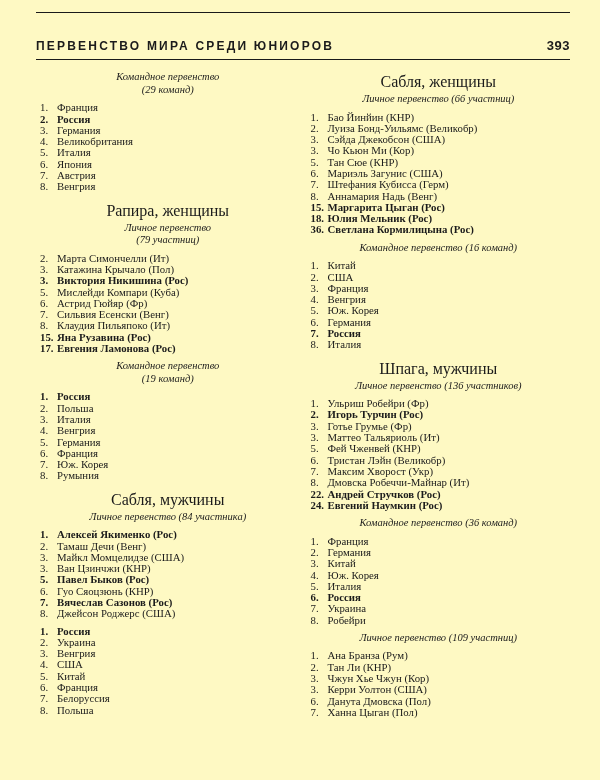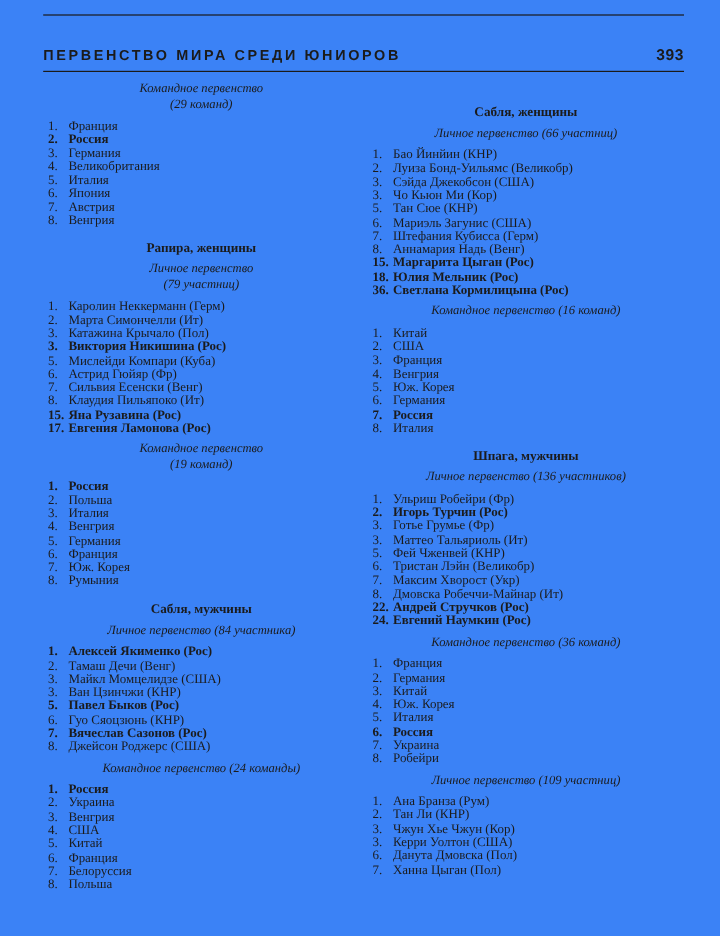--- a/index.html
+++ b/index.html
@@ -1,21 +1,21 @@
 <!DOCTYPE html>
 <html><head>
 <meta charset="utf-8">
 <style>
   html, body { margin: 0; padding: 0; background: #e8e8e8; }
   .page {
     position: relative;
     width: 600px;
     height: 780px;
     margin: 0 auto;
-    background: #3b82f6;
+    background: #fef9c3;
     box-sizing: border-box;
     padding: 12px 30px 0 36px;
     font-family: "Liberation Serif", "DejaVu Serif", serif;
     color: #1b1b1b;
     overflow: hidden;
   }
   .top-rule { border-top: 1px solid #1a1a1a; }
   .page-header {
     display: flex;
     justify-content: space-between;
@@ -33,22 +33,22 @@
     font-weight: bold;
     font-size: 13px;
     letter-spacing: 0.5px;
     margin-top: 12px;
   }
   .header-rule { border-top: 1px solid #1a1a1a; margin-bottom: 4px; }
   .columns { display: flex; gap: 7px; align-items: center; }
   .column { flex: 1 1 0; min-width: 0; }
   .event-heading {
     text-align: center;
-    font-weight: bold;
-    font-size: 11px;
+    font-weight: normal;
+    font-size: 16px;
     margin: 11px 0 2px 0;
     line-height: 13px;
   }
   .stage-subheading {
     text-align: center;
     font-style: italic;
     font-size: 10.5px;
     line-height: 12.5px;
     margin: 5px 0 6px 0;
   }
@@ -88,21 +88,20 @@
           <li class="result-item"><span class="result-num">6.</span><span class="result-text">Япония</span></li>
           <li class="result-item"><span class="result-num">7.</span><span class="result-text">Австрия</span></li>
           <li class="result-item"><span class="result-num">8.</span><span class="result-text">Венгрия</span></li>
         </ol>
         <div class="event-heading">Рапира, женщины</div>
         <div class="stage-subheading">
           <div class="subheading-line">Личное первенство</div>
           <div class="subheading-line">(79 участниц)</div>
         </div>
         <ol class="result-list">
-          <li class="result-item"><span class="result-num">1.</span><span class="result-text">Каролин Неккерманн (Герм)</span></li>
           <li class="result-item"><span class="result-num">2.</span><span class="result-text">Марта Симончелли (Ит)</span></li>
           <li class="result-item"><span class="result-num">3.</span><span class="result-text">Катажина Крычало (Пол)</span></li>
           <li class="result-item bold"><span class="result-num">3.</span><span class="result-text">Виктория Никишина (Рос)</span></li>
           <li class="result-item"><span class="result-num">5.</span><span class="result-text">Мислейди Компари (Куба)</span></li>
           <li class="result-item"><span class="result-num">6.</span><span class="result-text">Астрид Гюйяр (Фр)</span></li>
           <li class="result-item"><span class="result-num">7.</span><span class="result-text">Сильвия Есенски (Венг)</span></li>
           <li class="result-item"><span class="result-num">8.</span><span class="result-text">Клаудия Пильяпоко (Ит)</span></li>
           <li class="result-item bold"><span class="result-num">15.</span><span class="result-text">Яна Рузавина (Рос)</span></li>
           <li class="result-item bold"><span class="result-num">17.</span><span class="result-text">Евгения Ламонова (Рос)</span></li>
         </ol>
@@ -127,23 +126,20 @@
         <ol class="result-list">
           <li class="result-item bold"><span class="result-num">1.</span><span class="result-text">Алексей Якименко (Рос)</span></li>
           <li class="result-item"><span class="result-num">2.</span><span class="result-text">Тамаш Дечи (Венг)</span></li>
           <li class="result-item"><span class="result-num">3.</span><span class="result-text">Майкл Момцелидзе (США)</span></li>
           <li class="result-item"><span class="result-num">3.</span><span class="result-text">Ван Цзинчжи (КНР)</span></li>
           <li class="result-item bold"><span class="result-num">5.</span><span class="result-text">Павел Быков (Рос)</span></li>
           <li class="result-item"><span class="result-num">6.</span><span class="result-text">Гуо Сяоцзюнь (КНР)</span></li>
           <li class="result-item bold"><span class="result-num">7.</span><span class="result-text">Вячеслав Сазонов (Рос)</span></li>
           <li class="result-item"><span class="result-num">8.</span><span class="result-text">Джейсон Роджерс (США)</span></li>
         </ol>
-        <div class="stage-subheading">
-          <div class="subheading-line">Командное первенство (24 команды)</div>
-        </div>
         <ol class="result-list">
           <li class="result-item bold"><span class="result-num">1.</span><span class="result-text">Россия</span></li>
           <li class="result-item"><span class="result-num">2.</span><span class="result-text">Украина</span></li>
           <li class="result-item"><span class="result-num">3.</span><span class="result-text">Венгрия</span></li>
           <li class="result-item"><span class="result-num">4.</span><span class="result-text">США</span></li>
           <li class="result-item"><span class="result-num">5.</span><span class="result-text">Китай</span></li>
           <li class="result-item"><span class="result-num">6.</span><span class="result-text">Франция</span></li>
           <li class="result-item"><span class="result-num">7.</span><span class="result-text">Белоруссия</span></li>
           <li class="result-item"><span class="result-num">8.</span><span class="result-text">Польша</span></li>
         </ol>

